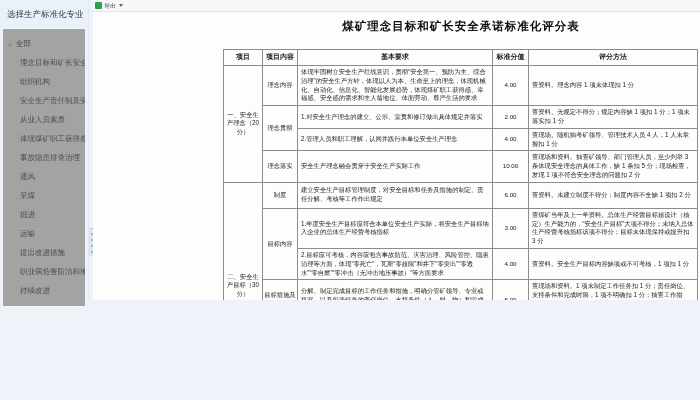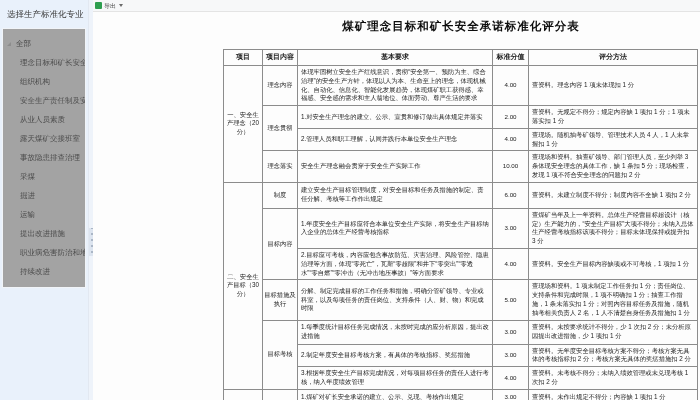--- a/index.html
+++ b/index.html
@@ -1,18 +1,18 @@
 <!DOCTYPE html>
 <html><head>
 <meta charset="utf-8">
 <style>
   *{box-sizing:border-box;margin:0;padding:0}
   html,body{width:700px;height:400px;overflow:hidden;background:#eef3fa;
     font-family:"Liberation Sans","DejaVu Sans",sans-serif}
-  .app{display:flex;width:700px;height:400px}
+  .app{display:flex;width:700px;height:300px}
 
   
   .sidebar{width:88px;flex:none;background:#e9f1fb;height:100%;padding-top:6px}
   .sidebar-title{font-size:8.5px;color:#3a3a3a;padding:3px 0 7px 7px;white-space:nowrap;overflow:hidden}
   .nav-panel{background:#a3a3a3;margin-left:2px;width:84px;padding:5px 0 6px 0;border:1px solid #f1f4f8}
   .nav-item{height:19px;line-height:19px;font-size:7.5px;color:#4c4c4c;padding-left:17px;
     white-space:nowrap;overflow:hidden;cursor:pointer;position:relative}
   .nav-item.root{padding-left:13px;color:#444}
   .tree-arrow{position:absolute;left:4px;top:8px;width:0;height:0;
     border-left:4px solid transparent;border-bottom:4px solid #8d8d8d}
@@ -56,22 +56,23 @@
     <div class="sidebar-title">选择生产标准化专业</div>
     <div class="nav-panel">
       <div class="nav-item root">
         <span class="tree-arrow"></span>
         <span>全部</span>
       </div>
       <div class="nav-item"><span>理念目标和矿长安全承诺</span></div>
       <div class="nav-item"><span>组织机构</span></div>
       <div class="nav-item"><span>安全生产责任制及安全生产规章制度</span></div>
       <div class="nav-item"><span>从业人员素质</span></div>
-      <div class="nav-item"><span>露天煤矿交接班室</span></div>
+      <div class="nav-item"><span>体现煤矿职工获得感</span></div>
       <div class="nav-item"><span>事故隐患排查治理</span></div>
+      <div class="nav-item"><span>通风</span></div>
       <div class="nav-item"><span>采煤</span></div>
       <div class="nav-item"><span>掘进</span></div>
       <div class="nav-item"><span>运输</span></div>
       <div class="nav-item"><span>提出改进措施</span></div>
       <div class="nav-item"><span>职业病危害防治和地面设施</span></div>
       <div class="nav-item"><span>持续改进</span></div>
     </div>
   </div>
 
   <div class="splitter">

